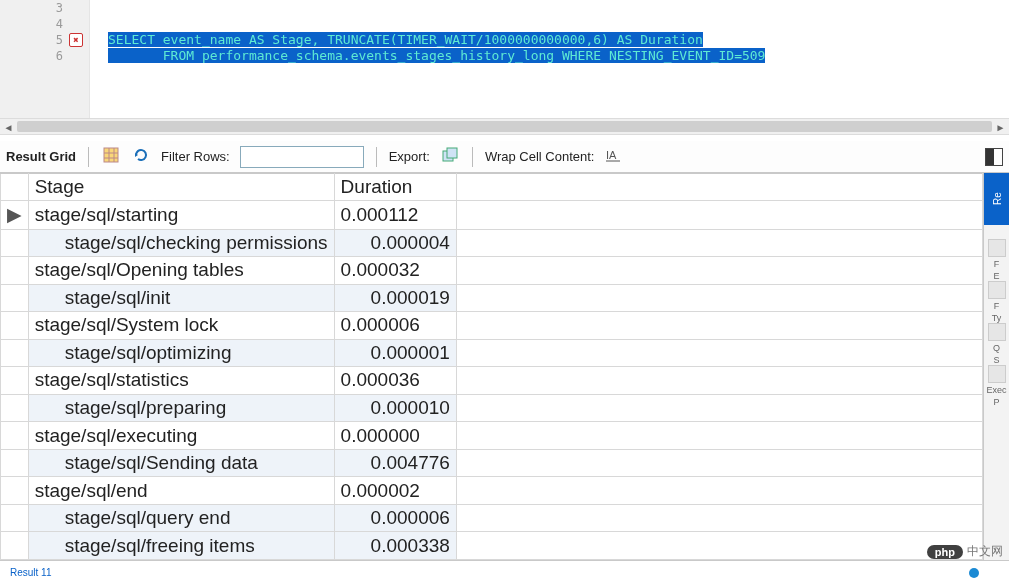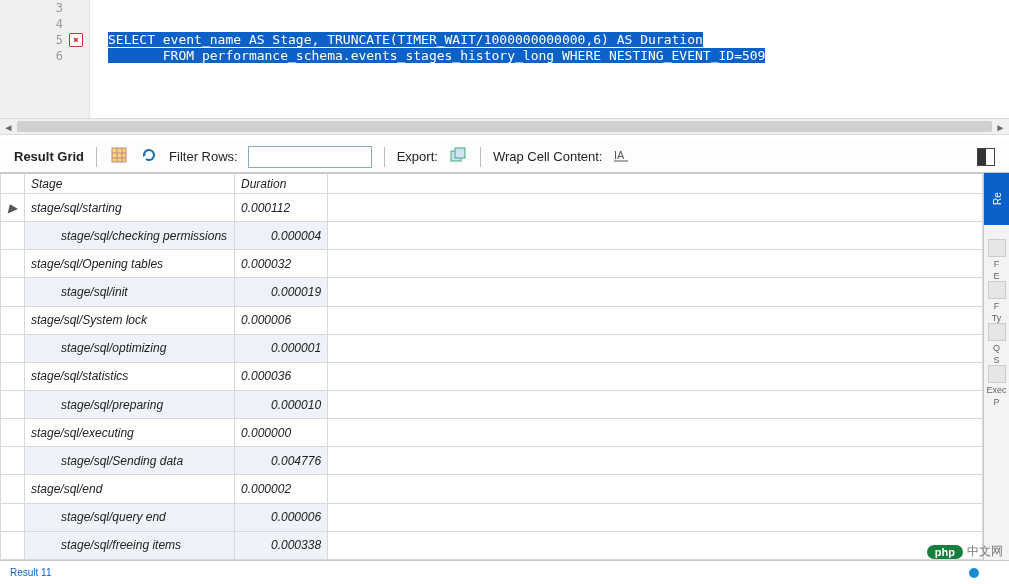--- a/index.html
+++ b/index.html
@@ -8,43 +8,43 @@
 
   
   .editor-wrap { display: flex; height: 118px; background: #fff; }
   .gutter { width: 90px; background: #f0f0f0; border-right: 1px solid #e5e5e5; padding-top: 0; position: relative; }
   .gutter-row { height: 16px; display: flex; align-items: center; justify-content: flex-end; padding-right: 26px; color: #9a9a9a; font-family: Consolas, monospace; font-size: 12px; position: relative; }
   .gutter-mark { position: absolute; right: 6px; width: 14px; height: 14px; border-radius: 2px; }
   .mark-err { background: #fff; border: 1px solid #c33; display: flex; align-items: center; justify-content: center; }
   .mark-err::after { content: "✖"; color: #c33; font-size: 9px; line-height: 1; }
   .code { flex: 1; font-family: Consolas, monospace; font-size: 13px; line-height: 16px; padding-left: 18px; white-space: pre; overflow: hidden; position: relative; }
   .code-line { height: 16px; }
-  .sel-block { display: inline; background: #0a62c9; color: #ffffff; }
+  .sel-block { display: inline; background: #0a62c9; color: #5eead4; }
 
   
   .hscroll { height: 17px; background: #f0f0f0; border-top: 1px solid #dcdcdc; border-bottom: 1px solid #dcdcdc; position: relative; }
   .hscroll .arrow { position: absolute; width: 17px; height: 15px; top: 1px; display:flex; align-items:center; justify-content:center; color:#666; font-size:10px; }
   .hscroll .arrow.l { left: 0; }
   .hscroll .arrow.r { right: 0; }
   .hscroll .thumb { position: absolute; left: 17px; right: 17px; top: 2px; height: 11px; background: #cfcfcf; border-radius: 2px; }
 
   
-  .res-toolbar { height: 32px; display: flex; align-items: center; border-bottom: 1px solid #c9c9c9; padding: 0 14px; gap: 10px; background: #fdfdfd; margin-top: 6px; }
+  .res-toolbar { height: 32px; display: flex; align-items: center; border-bottom: 1px solid #c9c9c9; padding: 0 6px; gap: 10px; background: #fdfdfd; margin-top: 6px; }
   .res-toolbar .lbl { font-weight: 600; }
   .sep { width: 1px; height: 20px; background: #bbb; margin: 0 2px; }
   .tb-icon { width: 20px; height: 20px; display: inline-flex; justify-content: center; color: #666; }
   .filter-field { height: 22px; width: 124px; border: 1px solid #8ab; background: #fff; }
   
   .panel-toggle { margin-left: auto; width: 18px; height: 18px; border: 1px solid #444; display:flex; }
   .panel-toggle div { width:50%; }
   .panel-toggle div:first-child { background:#333; }
 
   
   .grid-wrap { flex: 1; display: flex; }
-  .grid { flex: 1; border-collapse: collapse; font-size: 12px; table-layout: fixed; font-style: italic; }
+  .grid { flex: 1; border-collapse: collapse; font-size: 19px; table-layout: fixed; }
   .grid th, .grid td { border: 1px solid #d8d8d8; padding: 2px 6px; height: 20px; text-align: left; font-weight: 400; }
   .grid thead th { background: #fff; font-weight: 400; border-top: 1px solid #c9c9c9; }
   .grid .rowhdr { width: 24px; background: #fff; text-align:center; color:#555; }
   .grid col.c-stage { width: 210px; }
   .grid col.c-dur { width: 86px; }
   .grid tbody tr.alt td.cell { background: #eef3f9; padding-left: 36px; }
   .grid td.cell { white-space: nowrap; overflow: hidden; }
   .grid-rest { background: #fff; }
 
   
@@ -53,21 +53,21 @@
   .side-item { width: 22px; display:flex; flex-direction:column; align-items:center; gap:2px; color:#666; font-size:9px; text-align:center; }
   .side-item .ic { width:18px; height:18px; background:#e6e6e6; border:1px solid #ccc; }
 
   
   .bottom { height: 24px; border-top: 1px solid #c9c9c9; display:flex; align-items:center; padding: 0 10px; position: relative; }
   .bottom .tab { color:#0a62c9; font-size:10px; }
   .status-dot { position:absolute; right: 30px; width:10px; height:10px; border-radius:50%; background:#1b8ad4; }
 
   
   .wm { position:absolute; right: 6px; bottom: 24px; display:flex; align-items:center; gap:4px; color:#777; font-size:12px; }
-  .wm .pill { background:#15803d; color:#fff; font-weight:700; font-size:11px; padding:1px 8px; border-radius:10px; }
+  .wm .pill { background:#404040; color:#fff; font-weight:700; font-size:11px; padding:1px 8px; border-radius:10px; }
 </style>
 </head>
 <body>
 
 <div class="app">
 
   <div class="editor-wrap">
     <div class="gutter" id="gutter">
         <div class="gutter-row">3</div>
         <div class="gutter-row">4</div>

